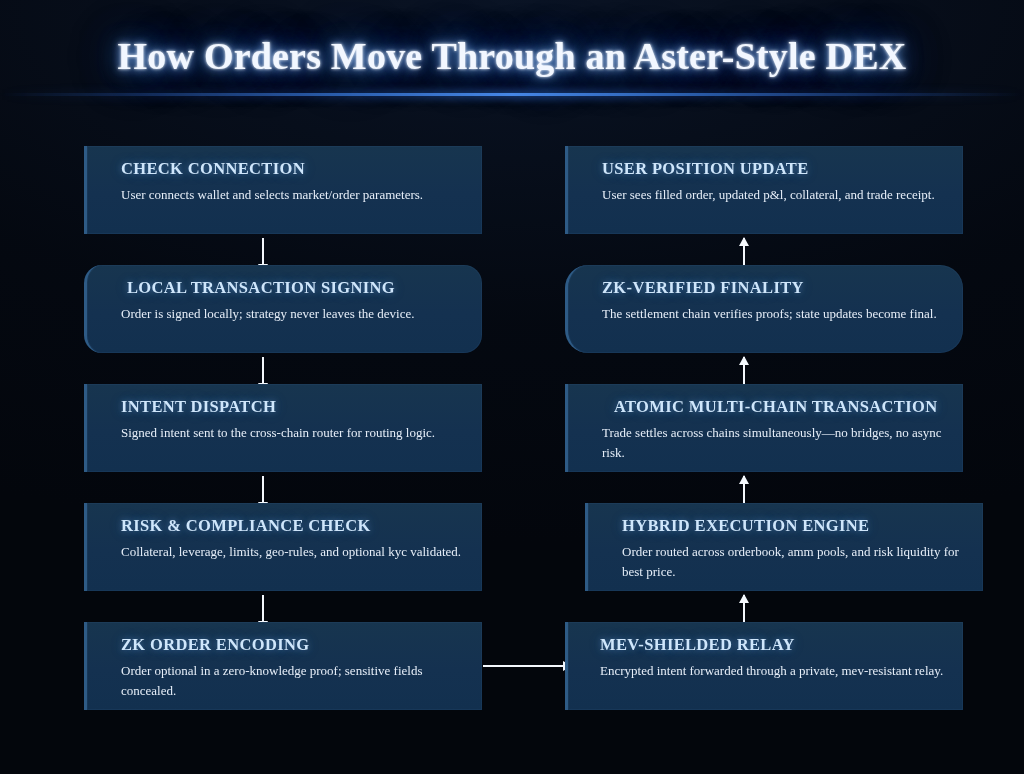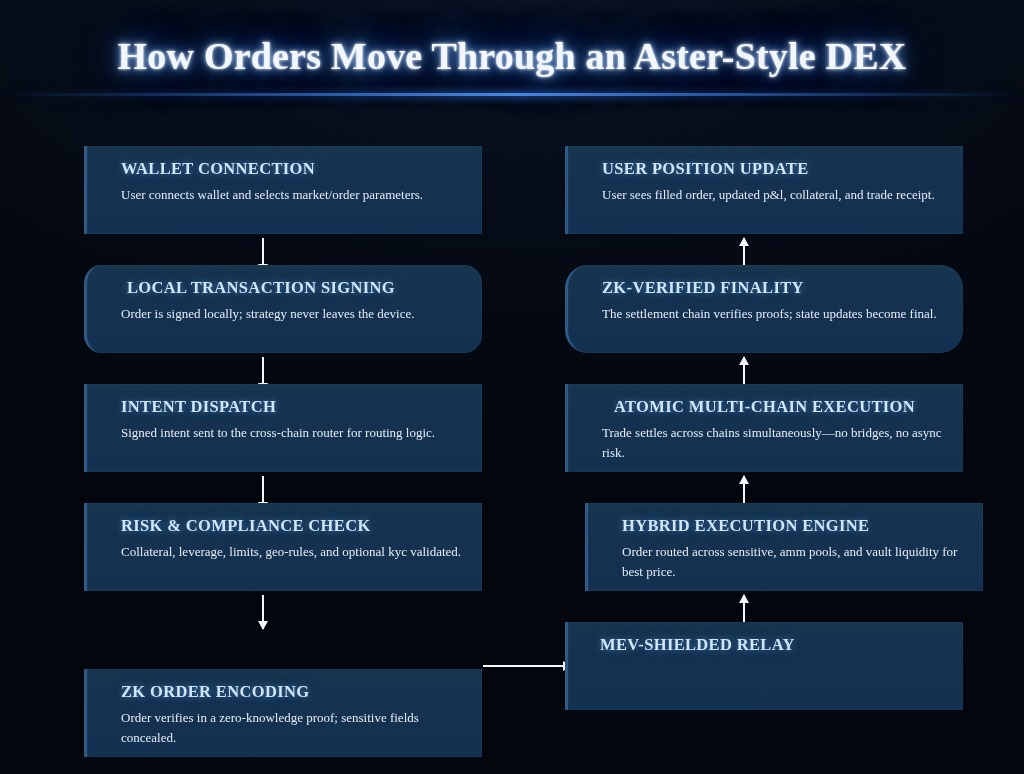--- a/index.html
+++ b/index.html
@@ -177,21 +177,21 @@
 
 <div id="infographic">
 
   <div class="header">
     <div class="header-title">How Orders Move Through an Aster-Style DEX</div>
     <div class="header-rule-glow"></div>
     <div class="header-rule"></div>
   </div>
 
   <div class="card" style="left:84px; top:146px;">
-    <p class="card-title">WALLET CONNECTION</p>
+    <p class="card-title">CHECK CONNECTION</p>
     <p class="card-body">User connects wallet and selects market/order parameters.</p>
   </div>
 
   <div class="arrow-v" style="left:255px; top:238px; height:34px;">
     <div class="stem"></div>
       <div class="head-down"></div>
   </div>
 
   <div class="card indent-title" style="left:84px; top:265px;border-radius:18px;">
     <p class="card-title">LOCAL TRANSACTION SIGNING</p>
@@ -216,23 +216,23 @@
   <div class="card" style="left:84px; top:503px;">
     <p class="card-title">RISK &amp; COMPLIANCE CHECK</p>
     <p class="card-body">Collateral, leverage, limits, geo-rules, and optional kyc validated.</p>
   </div>
 
   <div class="arrow-v" style="left:255px; top:595px; height:34px;">
     <div class="stem"></div>
       <div class="head-down"></div>
   </div>
 
-  <div class="card" style="left:84px; top:622px;margin-top:47px;">
+  <div class="card" style="left:84px; top:622px;">
     <p class="card-title">ZK ORDER ENCODING</p>
-    <p class="card-body">Order verifies in a zero-knowledge proof; sensitive fields concealed.</p>
+    <p class="card-body">Order optional in a zero-knowledge proof; sensitive fields concealed.</p>
   </div>
 
   <div class="arrow-h" style="left:483px; top:658px; width:88px;">
     <div class="stem"></div>
       <div class="head-right"></div>
   </div>
 
   <div class="card" style="left:565px; top:146px;">
     <p class="card-title">USER POSITION UPDATE</p>
     <p class="card-body">User sees filled order, updated p&amp;l, collateral, and trade receipt.</p>
@@ -247,36 +247,37 @@
     <p class="card-title">ZK-VERIFIED FINALITY</p>
     <p class="card-body">The settlement chain verifies proofs; state updates become final.</p>
   </div>
 
   <div class="arrow-v" style="left:736px; top:357px; height:34px;">
     <div class="stem"></div>
       <div class="head-up"></div>
   </div>
 
   <div class="card indent-title-lg" style="left:565px; top:384px;">
-    <p class="card-title">ATOMIC MULTI-CHAIN EXECUTION</p>
+    <p class="card-title">ATOMIC MULTI-CHAIN TRANSACTION</p>
     <p class="card-body">Trade settles across chains simultaneously—no bridges, no async risk.</p>
   </div>
 
   <div class="arrow-v" style="left:736px; top:476px; height:34px;">
     <div class="stem"></div>
       <div class="head-up"></div>
   </div>
 
   <div class="card" style="left:565px; top:503px;margin-left:20px;">
     <p class="card-title">HYBRID EXECUTION ENGINE</p>
-    <p class="card-body">Order routed across sensitive, amm pools, and vault liquidity for best price.</p>
+    <p class="card-body">Order routed across orderbook, amm pools, and risk liquidity for best price.</p>
   </div>
 
   <div class="arrow-v" style="left:736px; top:595px; height:34px;">
     <div class="stem"></div>
       <div class="head-up"></div>
   </div>
 
   <div class="card" style="left:565px; top:622px;padding-left:32px;">
     <p class="card-title">MEV-SHIELDED RELAY</p>
+    <p class="card-body">Encrypted intent forwarded through a private, mev-resistant relay.</p>
   </div>
 
 </div>
 
 </body></html>

